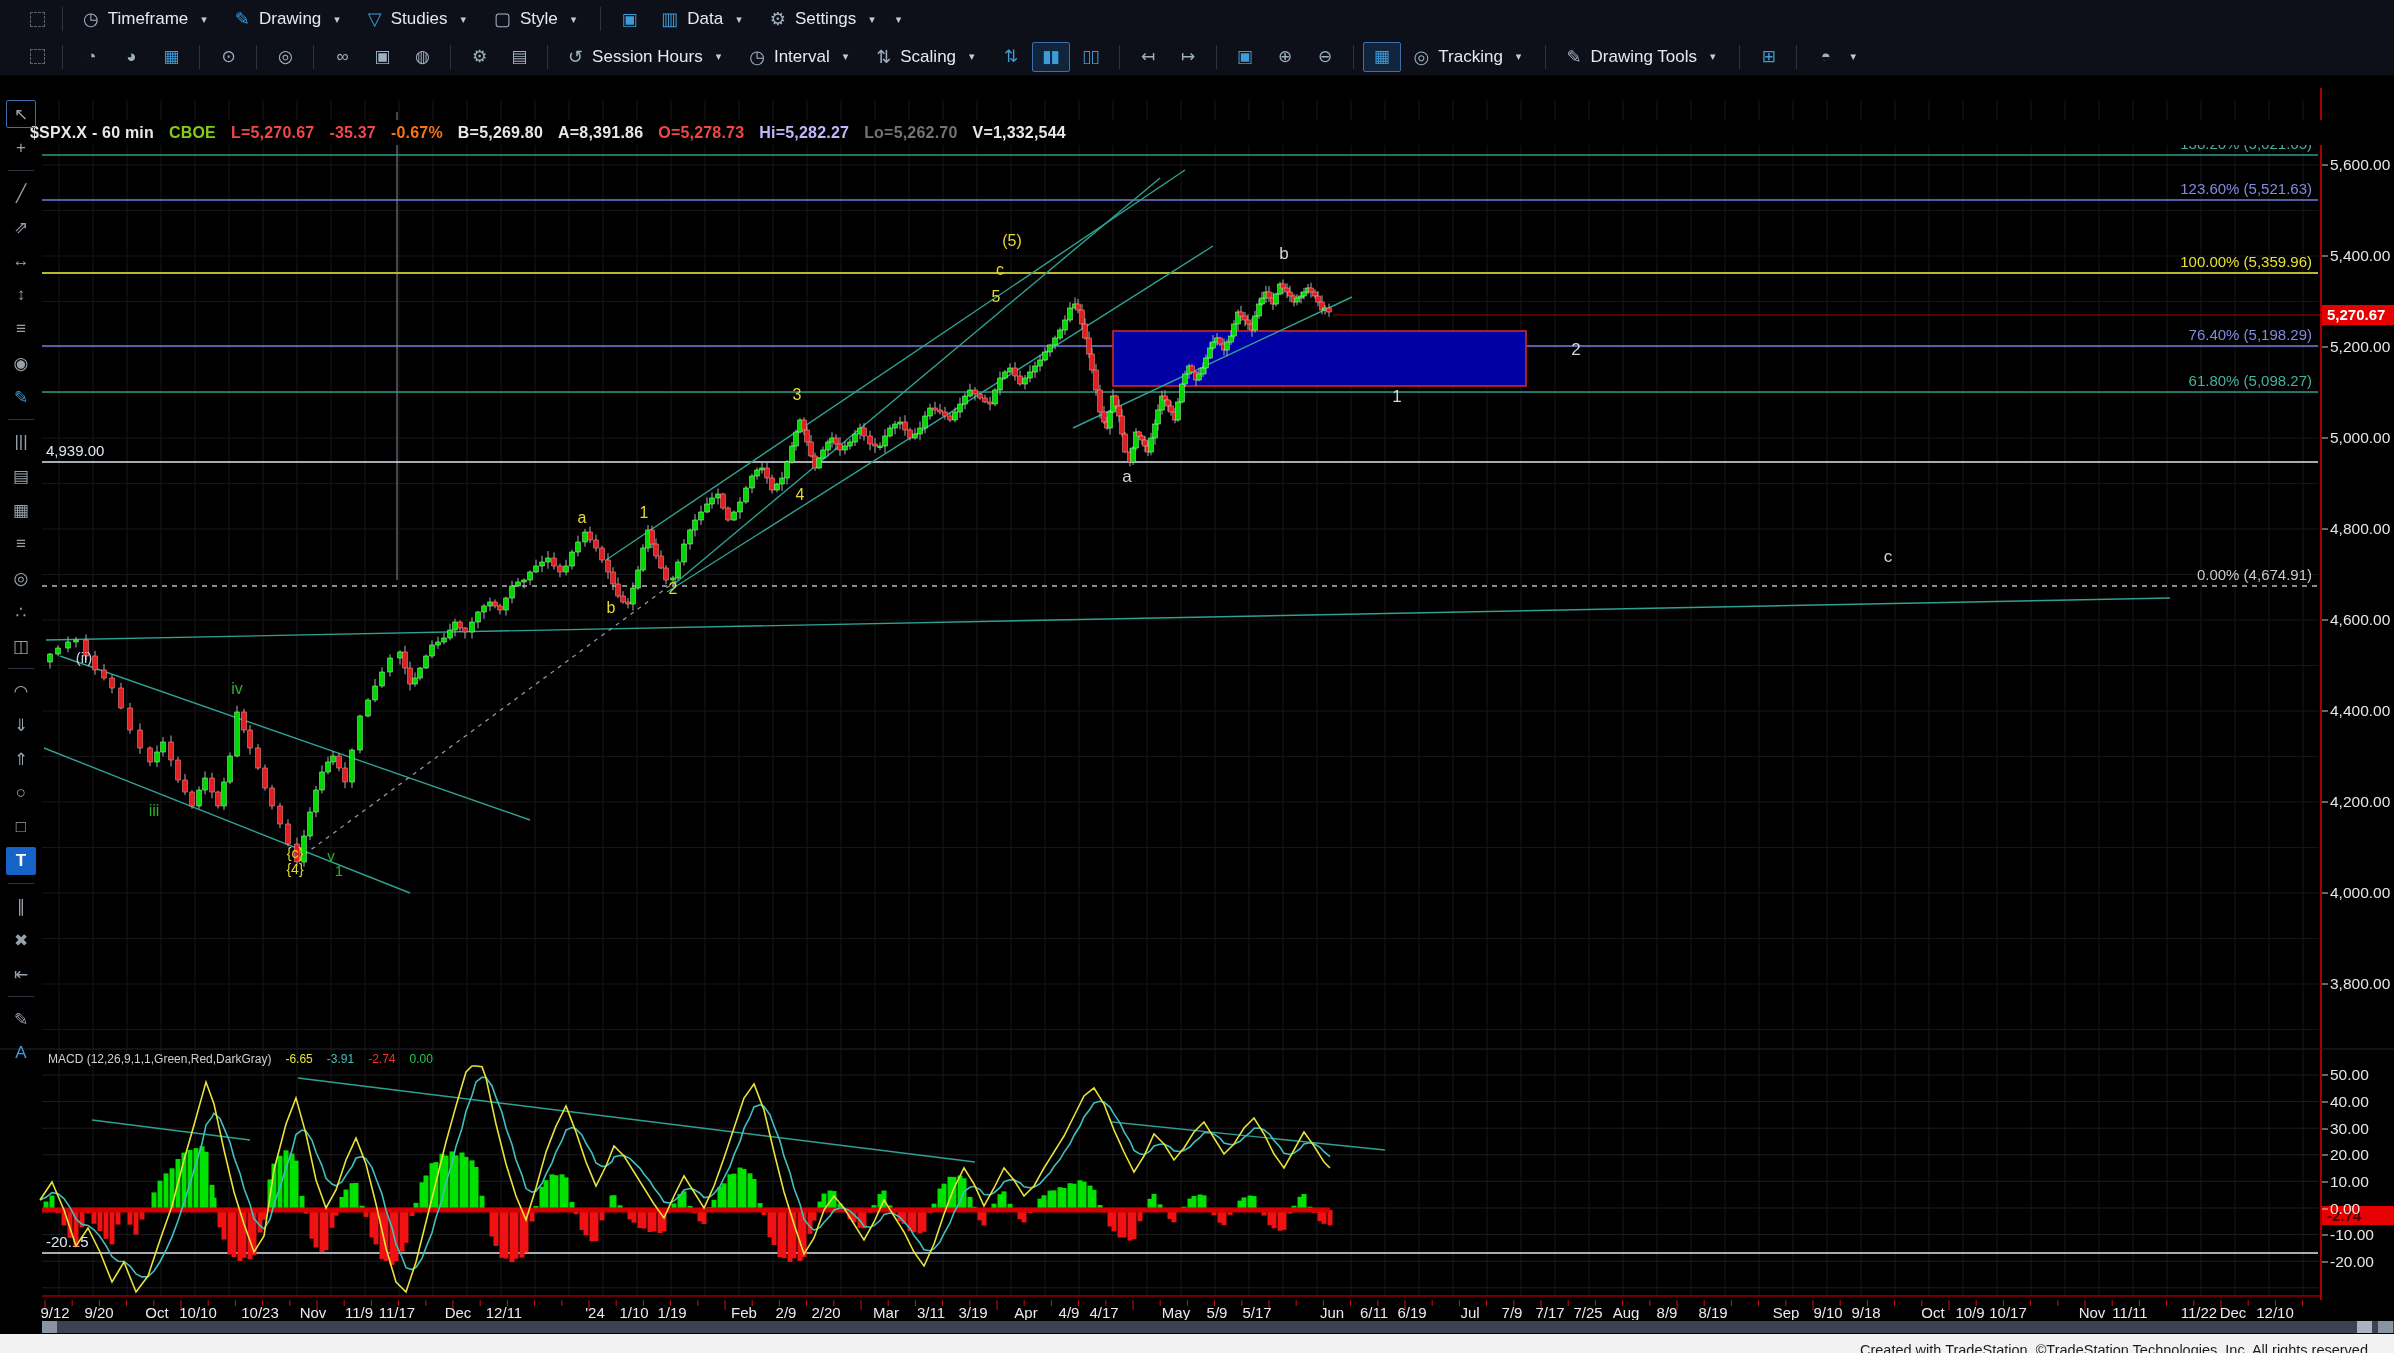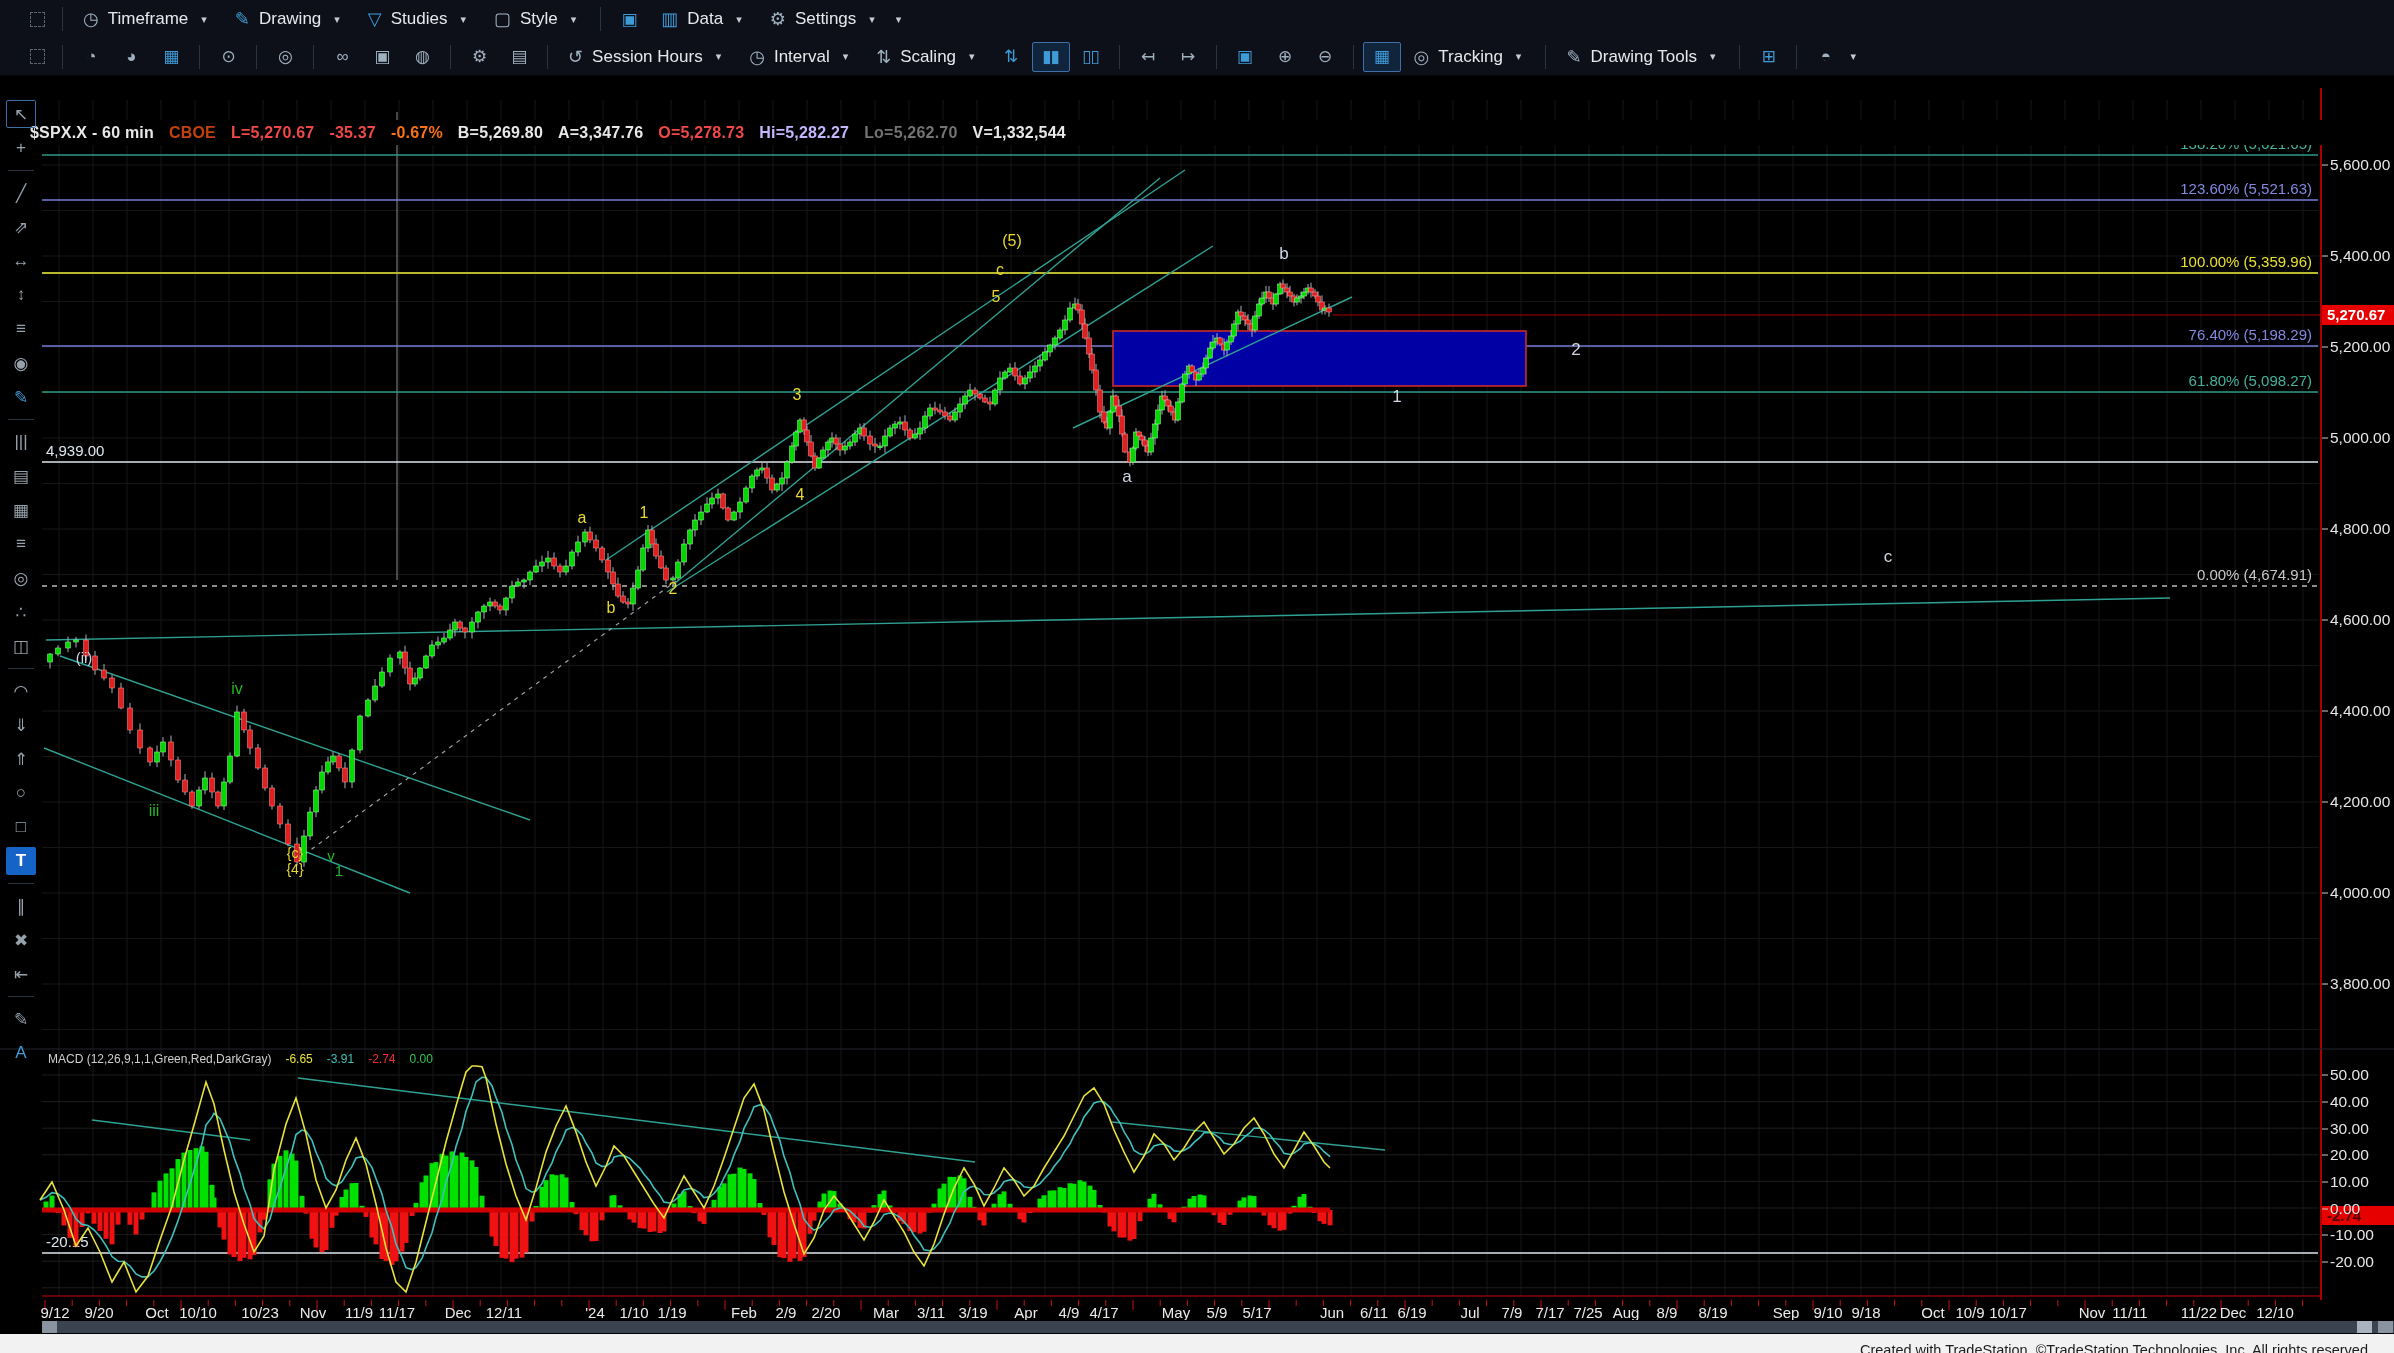--- a/index.html
+++ b/index.html
@@ -1214,26 +1214,26 @@
       <span class="caret">▾</span>
     </div>
     <div class="sep"></div>
     <div class="ibtn accent">⊞</div>
     <div class="sep"></div>
     <div class="ibtn">◓</div>
     <span class="caret">▾</span>
   </div>
 <div class="quotebar">
     <span style="color: rgb(232, 232, 232);">$SPX.X - 60 min</span>
-    <span style="color: #c2410c;">CBOE</span>
+    <span style="color: #84cc16;">CBOE</span>
     <span style="color: rgb(240, 72, 72);">L=5,270.67</span>
     <span style="color: rgb(240, 72, 72);">-35.37</span>
     <span style="color: #f97316;">-0.67%</span>
     <span style="color: rgb(232, 232, 232);">B=5,269.80</span>
-    <span style="color: rgb(232, 232, 232);">A=3,347.76</span>
+    <span style="color: rgb(232, 232, 232);">A=8,391.86</span>
     <span style="color: rgb(240, 72, 72);">O=5,278.73</span>
     <span style="color: #c4b5fd;">Hi=5,282.27</span>
     <span style="color: #737373;">Lo=5,262.70</span>
     <span style="color: rgb(232, 232, 232);">V=1,332,544</span>
   </div>
 <div class="lefttools">
     <div class="ltool sel">↖</div>
     <div class="ltool">+</div>
     <div class="ldiv"></div>
     <div class="ltool">╱</div>

